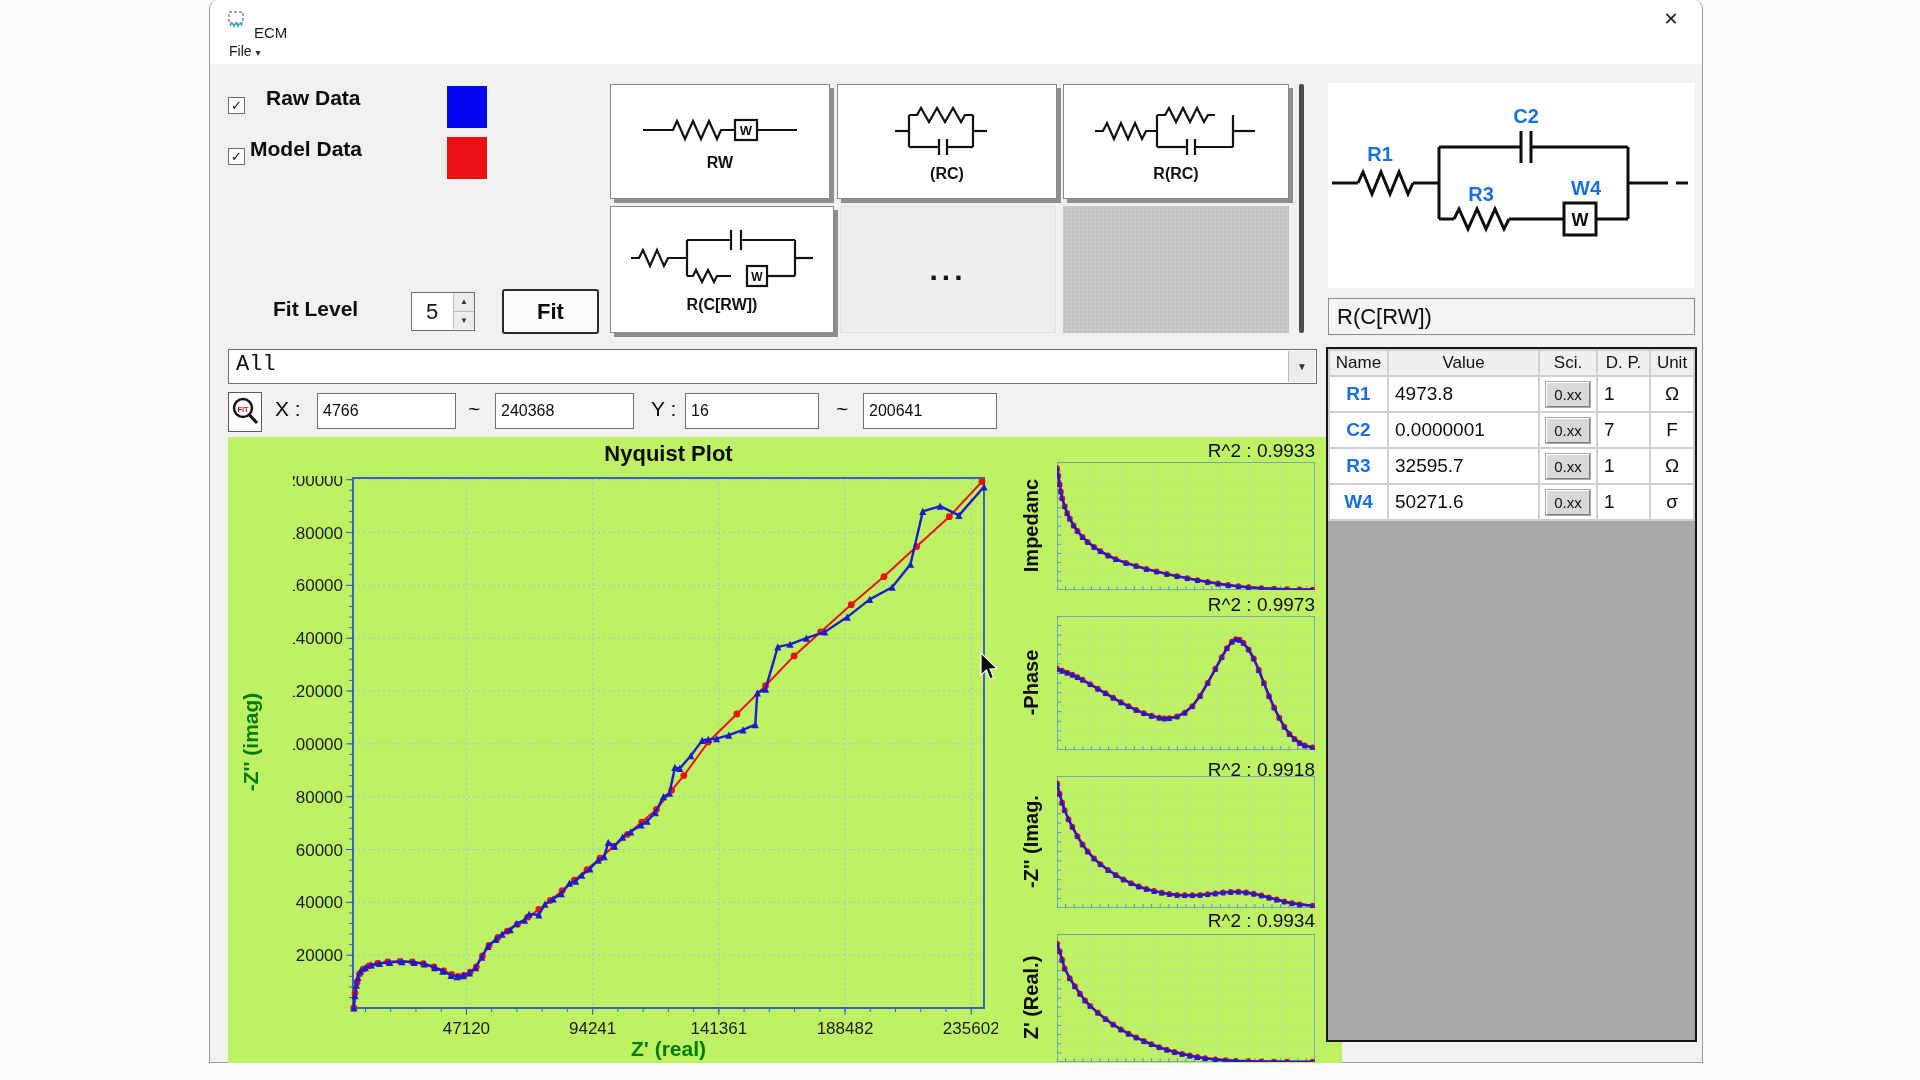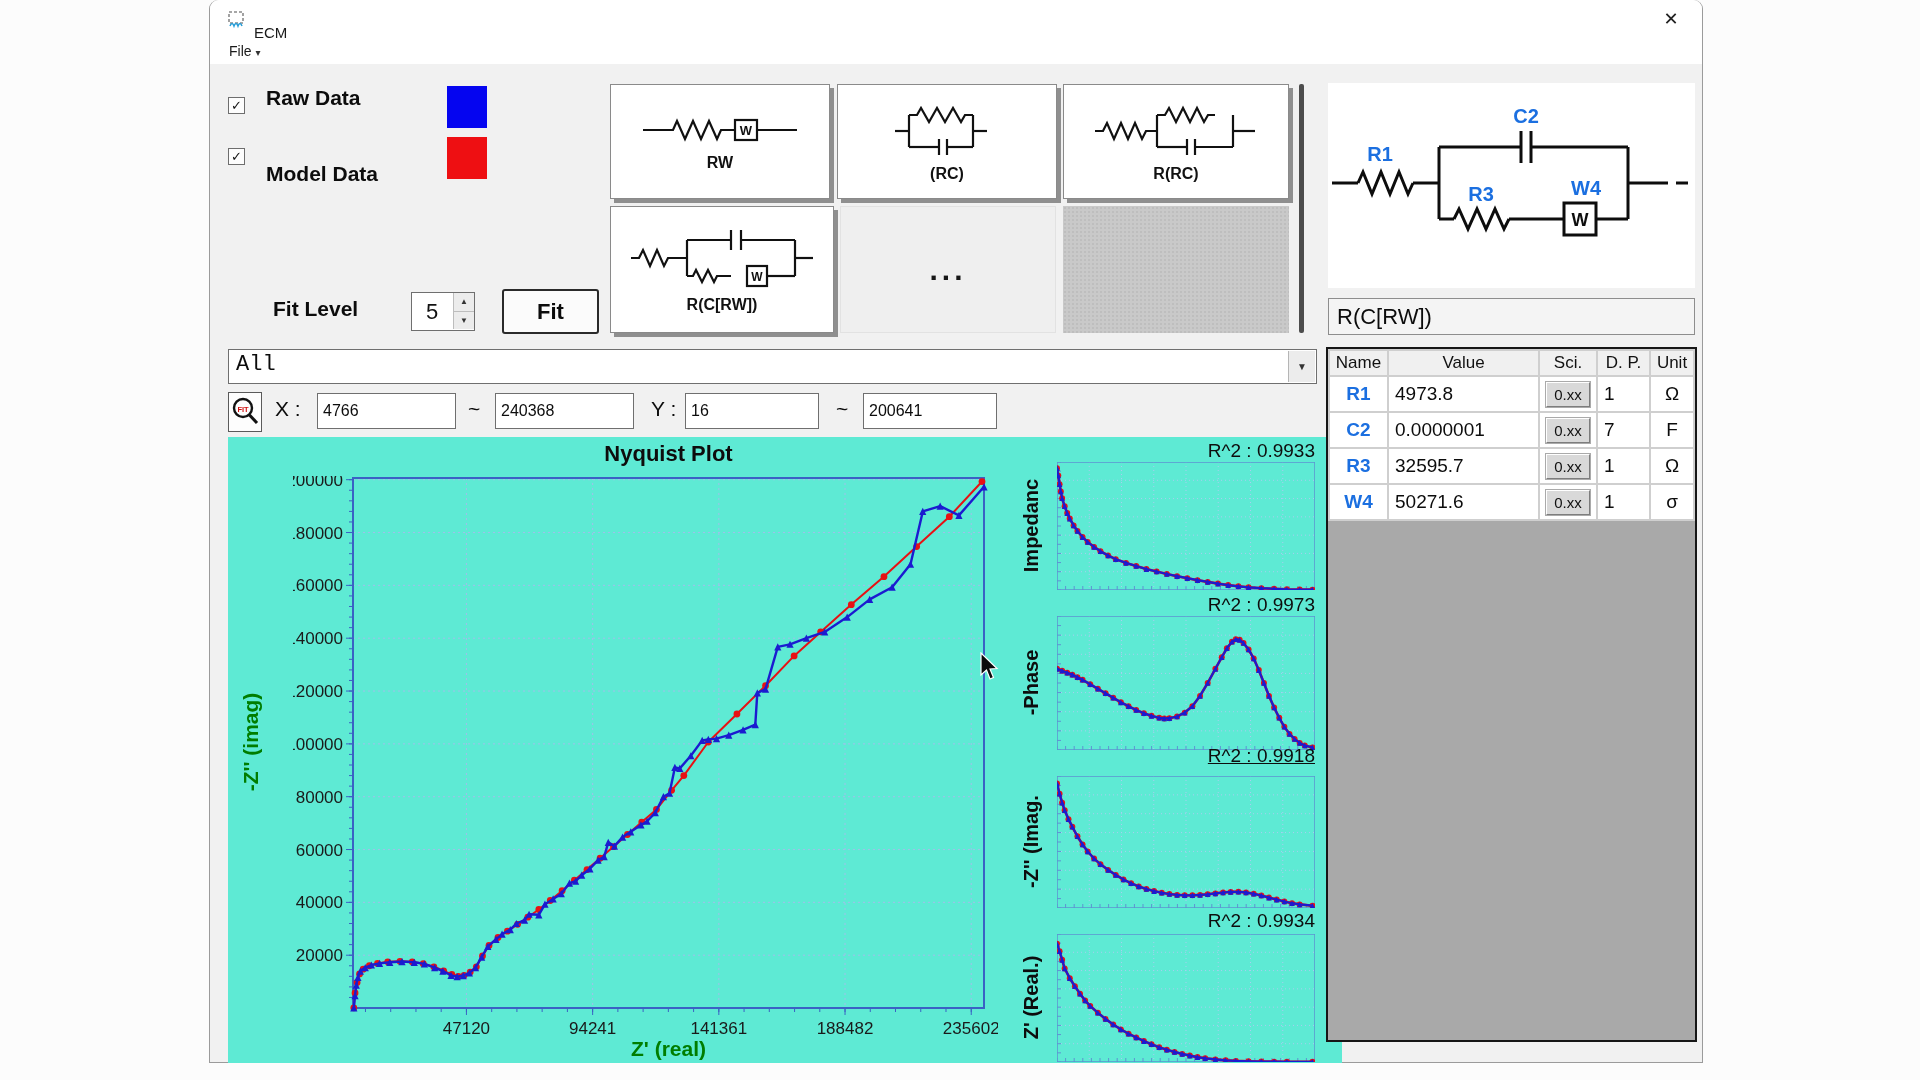--- a/index.html
+++ b/index.html
@@ -40,21 +40,21 @@
   
   .combo{position:absolute;left:18px;top:349px;width:1089px;height:35px;background:#fff;border:1px solid #6f6f6f;box-sizing:border-box;}
   .combo-text{position:absolute;left:7px;top:2px;font-size:22px;color:#0c0c0c;font-family:Liberation Mono, monospace;}
   .combo-arrow{position:absolute;right:1px;top:1px;width:26px;height:31px;background:#ececec;border-left:1px solid #b5b5b5;
                text-align:center;line-height:31px;font-size:10px;color:#333;}
   .zoom-btn{position:absolute;left:18px;top:392px;width:34px;height:40px;background:#fdfdfd;border:1px solid #5a5a5a;box-sizing:border-box;}
   .rng-lbl{position:absolute;font-size:21px;color:#0c0c0c;}
   .rng-input{position:absolute;height:36px;background:#fff;border:1px solid #6f6f6f;box-sizing:border-box;
              font-size:16px;color:#0c0c0c;padding:0 5px;line-height:34px;white-space:nowrap;overflow:hidden;}
   
-  .canvas{position:absolute;left:18px;top:437px;width:1114px;height:626px;background:#5eead4;overflow:visible;}
+  .canvas{position:absolute;left:18px;top:437px;width:1114px;height:626px;background:#bef264;overflow:visible;}
   .nyq-title{position:absolute;left:125px;top:4px;width:631px;text-align:center;font-size:22px;font-weight:700;color:#0d0d0d;}
   .nyq-host{position:absolute;left:65px;top:39px;width:705px;height:587px;}
   .nyq-xlabel{position:absolute;left:125px;top:600px;width:631px;text-align:center;font-size:21px;font-weight:700;color:#007d00;}
   .nyq-ylabel{position:absolute;left:-57px;top:293px;width:160px;text-align:center;font-size:21px;font-weight:700;color:#007d00;
               transform:rotate(-90deg);white-space:nowrap;}
   .r2lbl{position:absolute;left:847px;width:240px;text-align:right;font-size:19px;color:#0d0d0d;white-space:nowrap;}
   .mini{position:absolute;left:829px;width:258px;}
   .rotlbl{position:absolute;left:733px;width:140px;text-align:center;font-size:20px;font-weight:700;color:#0d0d0d;
           transform:rotate(-90deg);white-space:nowrap;}
   .cursor{position:absolute;left:751px;top:215px;}
@@ -98,21 +98,21 @@
       <span>File</span><span class="caret">▾</span>
     </span>
   </div>
 
   <div class="cb" style="left:18px;top:97px;">
     <span>✓</span></div>
   <div class="leg-lbl" style="left:56px;top:86px;">Raw Data</div>
   <div class="swatch" style="left: 237px; top: 86px; background: rgb(5, 5, 240);"></div>
   <div class="cb" style="left:18px;top:148px;">
     <span>✓</span></div>
-  <div class="leg-lbl" style="left:56px;top:137px;margin-top:25px;">Model Data</div>
+  <div class="leg-lbl" style="left:40px;top:137px;">Model Data</div>
   <div class="swatch" style="left: 237px; top: 137px; background: rgb(238, 15, 18);"></div>
 
   <div class="fit-lbl">Fit Level</div>
   <div class="spinbox">
     <div class="spin-val">5</div>
     <div class="spin-btn" style="top:0;">▲</div>
     <div class="spin-btn" style="top:18px;border-top:1px solid #bdbdbd;">▼</div>
   </div>
   <div class="fit-btn">Fit</div>
 
@@ -741,21 +741,21 @@
             <path d="M222.23762376237624 98.98846153846155L225.03762376237626 104.58846153846154L219.43762376237623 104.58846153846154Z" fill="#1b1bd0"></path>
             <path d="M227.34653465346534 108.00769230769231L230.14653465346535 113.6076923076923L224.54653465346533 113.6076923076923Z" fill="#1b1bd0"></path>
             <path d="M232.45544554455446 115.09423076923078L235.25544554455448 120.69423076923077L229.65544554455445 120.69423076923077Z" fill="#1b1bd0"></path>
             <path d="M237.5643564356436 120.24807692307692L240.3643564356436 125.84807692307692L234.76435643564358 125.84807692307692Z" fill="#1b1bd0"></path>
             <path d="M242.67326732673266 124.11346153846154L245.47326732673267 129.71346153846153L239.87326732673264 129.71346153846153Z" fill="#1b1bd0"></path>
             <path d="M247.78217821782178 126.69038461538462L250.5821782178218 132.29038461538462L244.98217821782177 132.29038461538462Z" fill="#1b1bd0"></path>
             <path d="M255.44554455445544 128.62307692307692L258.2455445544554 134.22307692307695L252.64554455445543 134.22307692307695Z" fill="#1b1bd0"></path>
           </svg></div>
     <div class="rotlbl" style="top:234px;">-Phase</div>
 
-    <div class="r2lbl" style="top:308px;text-decoration:underline;">R^2 : 0.9918</div>
+    <div class="r2lbl" style="top:322px;">R^2 : 0.9918</div>
     <div class="mini" style="top:339px;height:132px;"><svg width="258" height="132">
             <line x1="32.25" y1="0" x2="32.25" y2="132" stroke="#a8cdf0" stroke-width="1" stroke-dasharray="1 3"></line>
             <line x1="64.5" y1="0" x2="64.5" y2="132" stroke="#a8cdf0" stroke-width="1" stroke-dasharray="1 3"></line>
             <line x1="96.75" y1="0" x2="96.75" y2="132" stroke="#a8cdf0" stroke-width="1" stroke-dasharray="1 3"></line>
             <line x1="129" y1="0" x2="129" y2="132" stroke="#a8cdf0" stroke-width="1" stroke-dasharray="1 3"></line>
             <line x1="161.25" y1="0" x2="161.25" y2="132" stroke="#a8cdf0" stroke-width="1" stroke-dasharray="1 3"></line>
             <line x1="193.5" y1="0" x2="193.5" y2="132" stroke="#a8cdf0" stroke-width="1" stroke-dasharray="1 3"></line>
             <line x1="225.75" y1="0" x2="225.75" y2="132" stroke="#a8cdf0" stroke-width="1" stroke-dasharray="1 3"></line>
             <line x1="0" y1="18.857142857142858" x2="258" y2="18.857142857142858" stroke="#a8cdf0" stroke-width="1" stroke-dasharray="1 3"></line>
             <line x1="0" y1="37.714285714285715" x2="258" y2="37.714285714285715" stroke="#a8cdf0" stroke-width="1" stroke-dasharray="1 3"></line>

